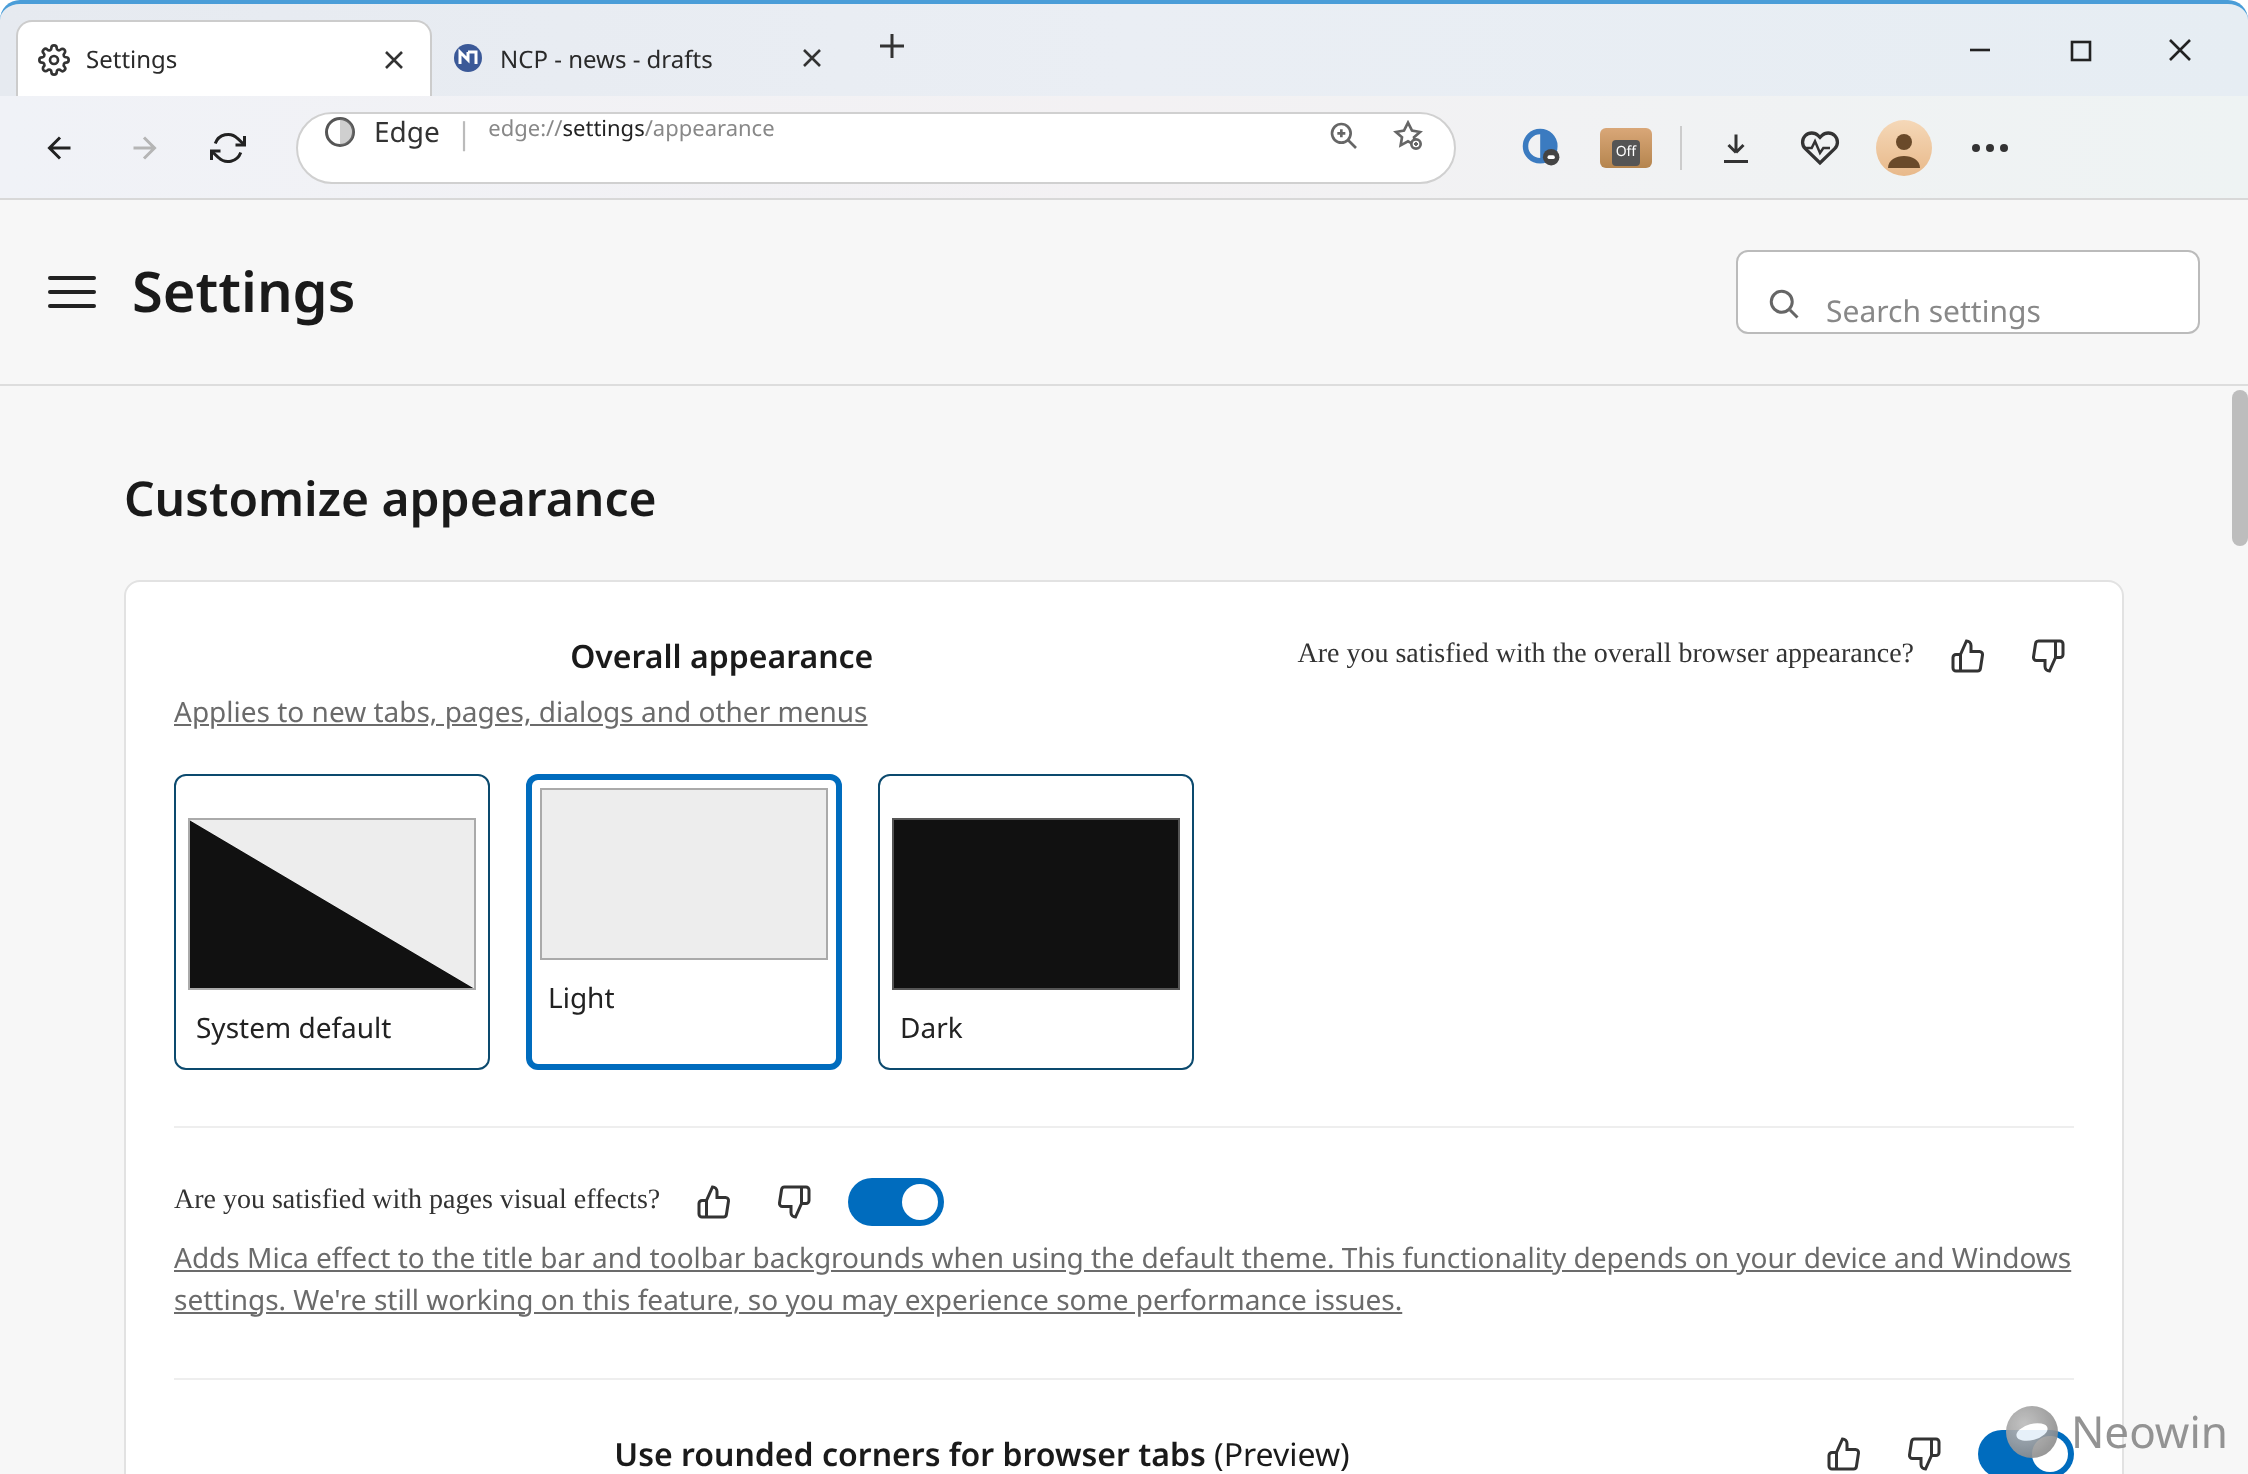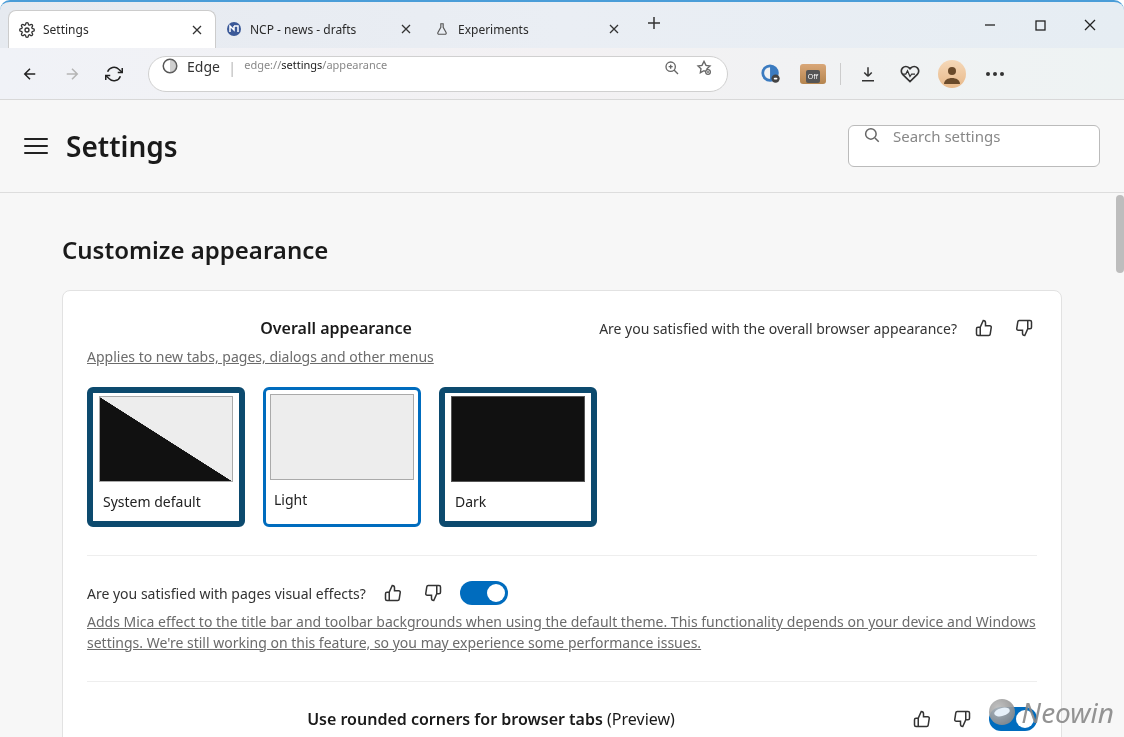--- a/index.html
+++ b/index.html
@@ -35,53 +35,53 @@
 .ext-off { width: 26px; height: 20px; background: linear-gradient(#d9a778,#b5854e); border-radius: 3px; display:flex; align-items:flex-end; justify-content:center; }
 .ext-off .off-label{ font-size:7px; background:#555; color:#fff; padding:2px 2px; border-radius:2px; margin-bottom:1px;margin-top:32px;}
 .avatar { width: 28px; height: 28px; border-radius: 50%; background: linear-gradient(#f5d8b8,#e8b98a); display:flex;align-items:center;justify-content:center; overflow:hidden;}
 .more-btn { width: 36px; height: 36px; display: flex; align-items: center; justify-content: center; cursor: pointer; color: #333; }
 
 
 .settings-header { height: 93px; display: flex; align-items: center; padding: 0 24px; gap: 18px; border-bottom: 1px solid #ddd; background: #f7f7f7; }
 .hamburger { width: 24px; height: 24px; cursor: pointer; display: flex; flex-direction: column; justify-content: center; gap: 5px; }
 .hamburger span { height: 2px; background: #222; border-radius: 1px; }
 .settings-title { font-size: 28px; font-weight: 600; color: #1a1a1a; flex: 1; }
-.search-box { width: 252px; height: 42px; border: 1px solid #bbb; border-radius: 6px; display: flex; align-items: flex-start; padding: 0 14px; gap: 12px; background: #fff; }
+.search-box { width: 232px; height: 42px; border: 1px solid #bbb; border-radius: 6px; display: flex; align-items: flex-end; padding: 0 14px; gap: 12px; background: #fff; }
 .search-box input { border: none; outline: none; font-size: 15px; color: #333; flex: 1; background: transparent; }
 .search-box input::placeholder { color: #888; }
 
 
 .content { height: calc(737px - 48px - 52px - 93px); overflow-y: auto; background: #f7f7f7; padding: 40px 62px 0; position: relative; }
 .section-title { font-size: 24px; font-weight: 600; color: #1a1a1a; margin-bottom: 24px; }
 .card { background: #fff; border: 1px solid #e2e2e2; border-radius: 8px; padding: 24px 24px 0; }
 .row { padding-bottom: 28px; border-bottom: 1px solid #eee; margin-bottom: 24px; }
 .row:last-child { border-bottom: none; margin-bottom: 0; }
 .row-head { display: flex; align-items: center; gap: 14px; margin-bottom: 6px; text-align: center; }
 .row-title { font-size: 16px; font-weight: 600; color: #1a1a1a; }
 .preview-tag { font-weight: 400; }
 .row-title-wrap { flex: 1; }
-.feedback-q { font-size: 14px; color: #333; }
+.feedback-q { font-size: 14px; color: #333; font-family: Liberation Serif, serif; }
 .thumb-btn { width: 26px; height: 26px; display: flex; align-items: center; justify-content: center; cursor: pointer; color: #444; }
 .toggle { width: 48px; height: 24px; background: #006cbe; border-radius: 12px; position: relative; cursor: pointer; }
 .toggle .knob { width: 18px; height: 18px; background: #fff; border-radius: 50%; position: absolute; right: 3px; top: 3px; }
 .row-desc { font-size: 14px; color: #6b6b6b; line-height: 1.45; text-decoration: underline; }
 
 .theme-grid { display: flex; gap: 18px; margin-top: 20px; }
-.theme-card { width: 158px; border: 6px solid #0c4a6e; border-radius: 6px; padding: 3px 6px 10px; cursor: pointer; background: #fff; }
+.theme-card { width: 158px; border: 1px solid #0c4a6e; border-radius: 6px; padding: 21px 6px 10px; cursor: pointer; background: #fff; }
 .theme-card.selected { border: 3px solid #006cbe; padding: 4px 4px 8px; }
 .theme-preview { width: 100%; height: 86px; border: 1px solid #aaa; background: #ededed; margin-bottom: 10px; position: relative; overflow: hidden; }
 .theme-preview.dark { background: #111; border-color: #555; }
 .theme-preview.sysdef::after { content: ""; position: absolute; inset: 0; background: linear-gradient(to top right, #111 0%, #111 49.7%, transparent 50%); }
 .theme-label { font-size: 14px; color: #222; padding-left: 4px; }
 
 
 .scroll-ind { position: absolute; right: 0; top: 195px; width: 8px; height: 78px; background: #bdbdbd; border-radius: 4px; }
 
 
-.wmark { position: fixed; right: 10px; bottom: 6px; display: flex; align-items: center; gap: 6px; color: #888; font-size: 28px; font-style: italic; opacity: 0.9; pointer-events: none; }
+.wmark { position: fixed; right: 10px; bottom: 6px; display: flex; align-items: center; gap: 6px; color: #888; font-size: 22px; opacity: 0.9; pointer-events: none; }
 .wmark .ball { width: 26px; height: 26px; border-radius: 50%; background: radial-gradient(circle at 35% 35%, #bcbcbc, #7d7d7d); position: relative; }
 .wmark .ball::after { content:""; position:absolute; left:5px; top:9px; width:16px; height:8px; background:#fff; border-radius:50%; transform:rotate(-15deg);}
 </style>
 </head>
 <body>
 
 <div class="title-bar">
   <div class="tabs-wrap">
 
     <div class="tab active">
@@ -109,33 +109,20 @@
       </span>
       <span class="tab-label">NCP - news - drafts</span>
       <span class="tab-close">
         <svg width="10" height="10" viewBox="0 0 10 10">
             <path d="M1 1 L9 9 M9 1 L1 9" stroke="#333" stroke-width="1.3"></path>
           </svg>
       </span>
     </div>
 
 
-    <div class="tab">
-      <span class="tab-icon">
-        <svg width="14" height="14" viewBox="0 0 24 24" fill="none" stroke="#555" stroke-width="2">
-            <path d="M9 3h6M10 3v6l-5 9a2 2 0 0 0 1.79 3h10.42a2 2 0 0 0 1.79-3l-5-9V3"></path>
-          </svg>
-      </span>
-      <span class="tab-label">Experiments</span>
-      <span class="tab-close">
-        <svg width="10" height="10" viewBox="0 0 10 10">
-            <path d="M1 1 L9 9 M9 1 L1 9" stroke="#333" stroke-width="1.3"></path>
-          </svg>
-      </span>
-    </div>
 
     <div class="new-tab-btn">
       <svg width="14" height="14" viewBox="0 0 14 14">
           <path d="M7 1 V13 M1 7 H13" stroke="#333" stroke-width="1.5"></path>
         </svg>
     </div>
   </div>
 
   <div class="win-ctrls">
     <div class="win-ctrl">

